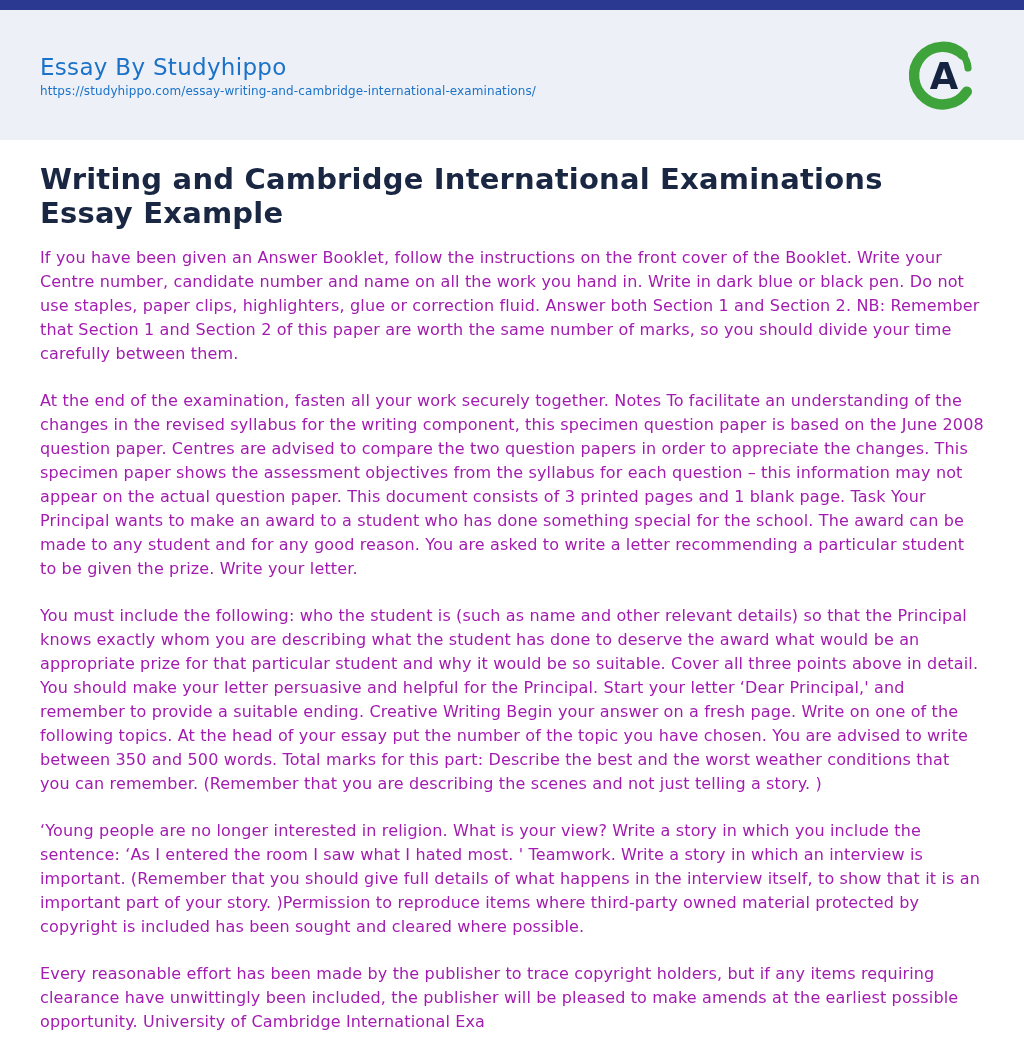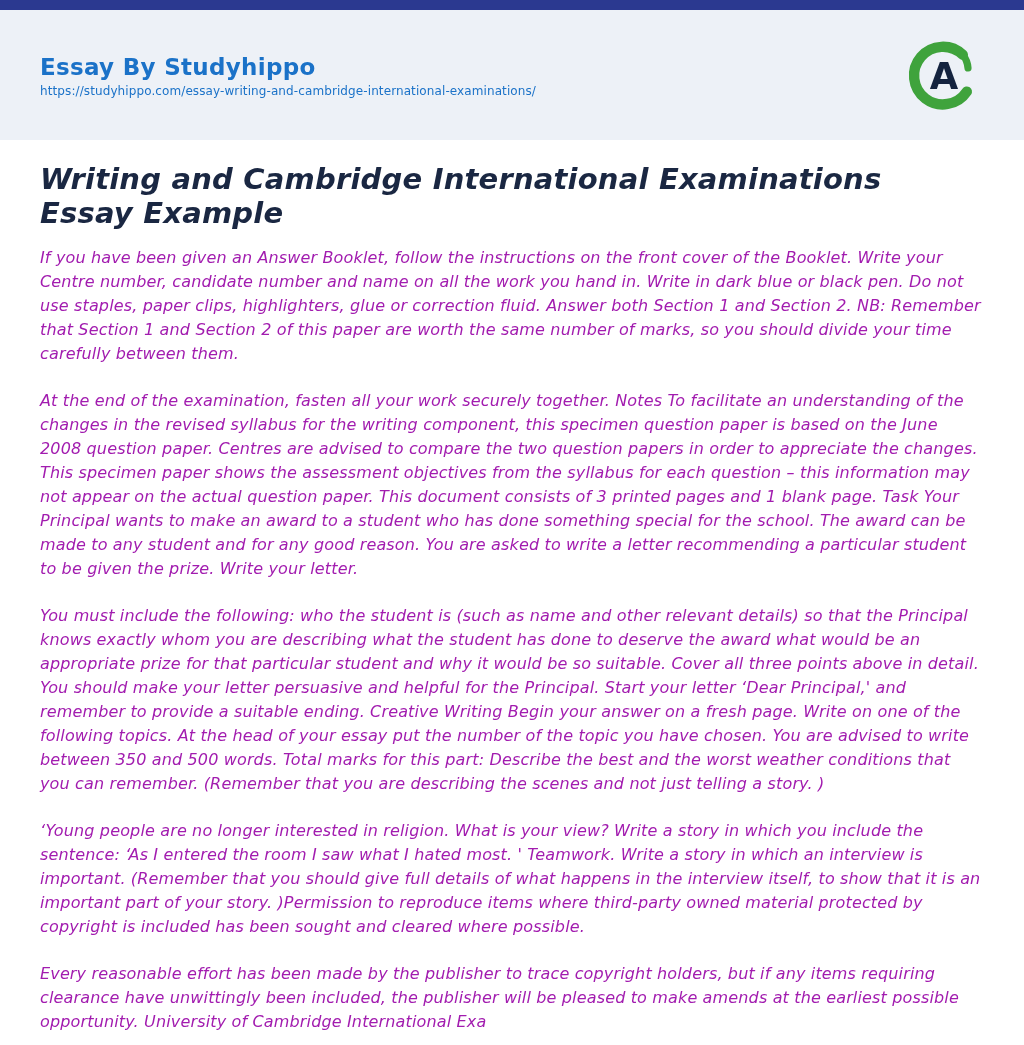--- a/index.html
+++ b/index.html
@@ -17,40 +17,39 @@
     background: #edf1f7;
     padding: 26px 38px 24px 40px;
     display: flex;
     justify-content: space-between;
     align-items: center;
   }
   .header-left { display: flex; flex-direction: column; }
   .site-title {
     color: #1b72c8;
     font-size: 23px;
-    font-weight: 700;
+    font-weight: 400;
     letter-spacing: 0.3px;
     margin: 0 0 4px 0;
   }
   .site-url {
     color: #1b72c8;
     font-size: 12px;
     text-decoration: none;
     letter-spacing: 0.1px;
     cursor: pointer;
   }
   .logo {
     width: 80px;
     height: 80px;
     flex: 0 0 auto;
     margin-right: 2px;
   }
   .main {
     padding: 0 40px;
-    font-style: italic;
   }
   .article-title {
     color: #1a2742;
     font-size: 29px;
     line-height: 34px;
     font-weight: 700;
     letter-spacing: 0.2px;
     margin: 22px 0 16px 0;
   }
   .article-paragraph {

